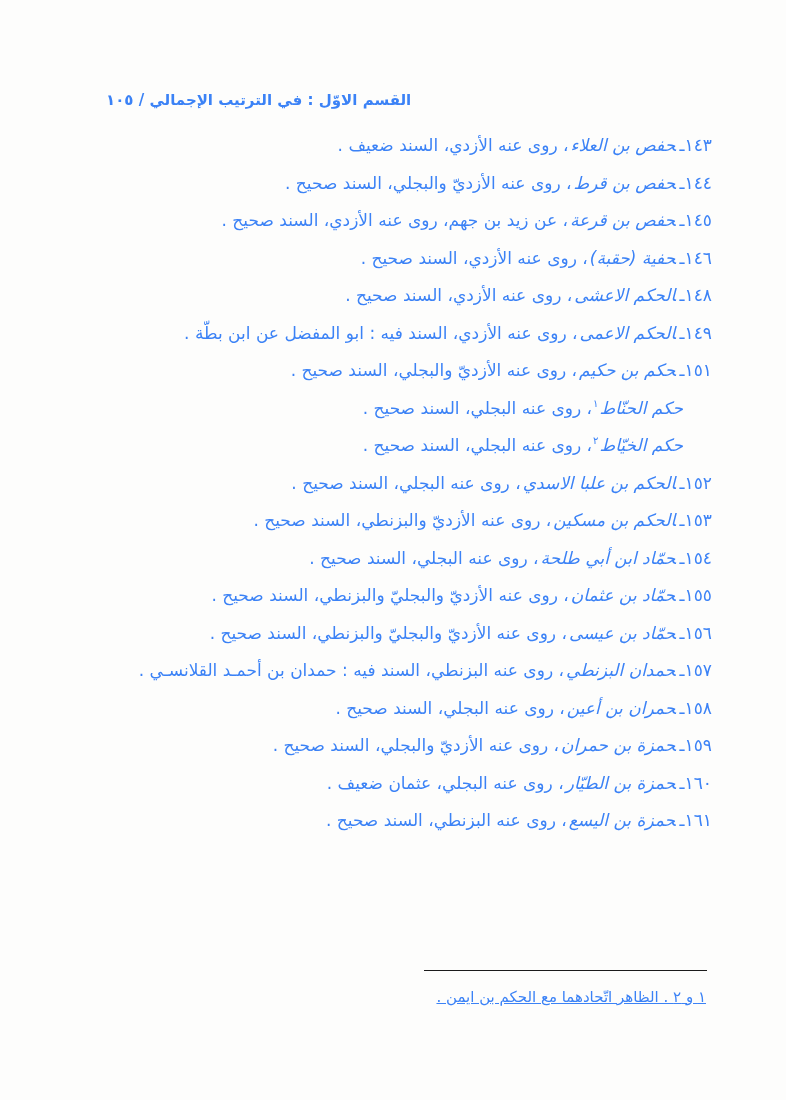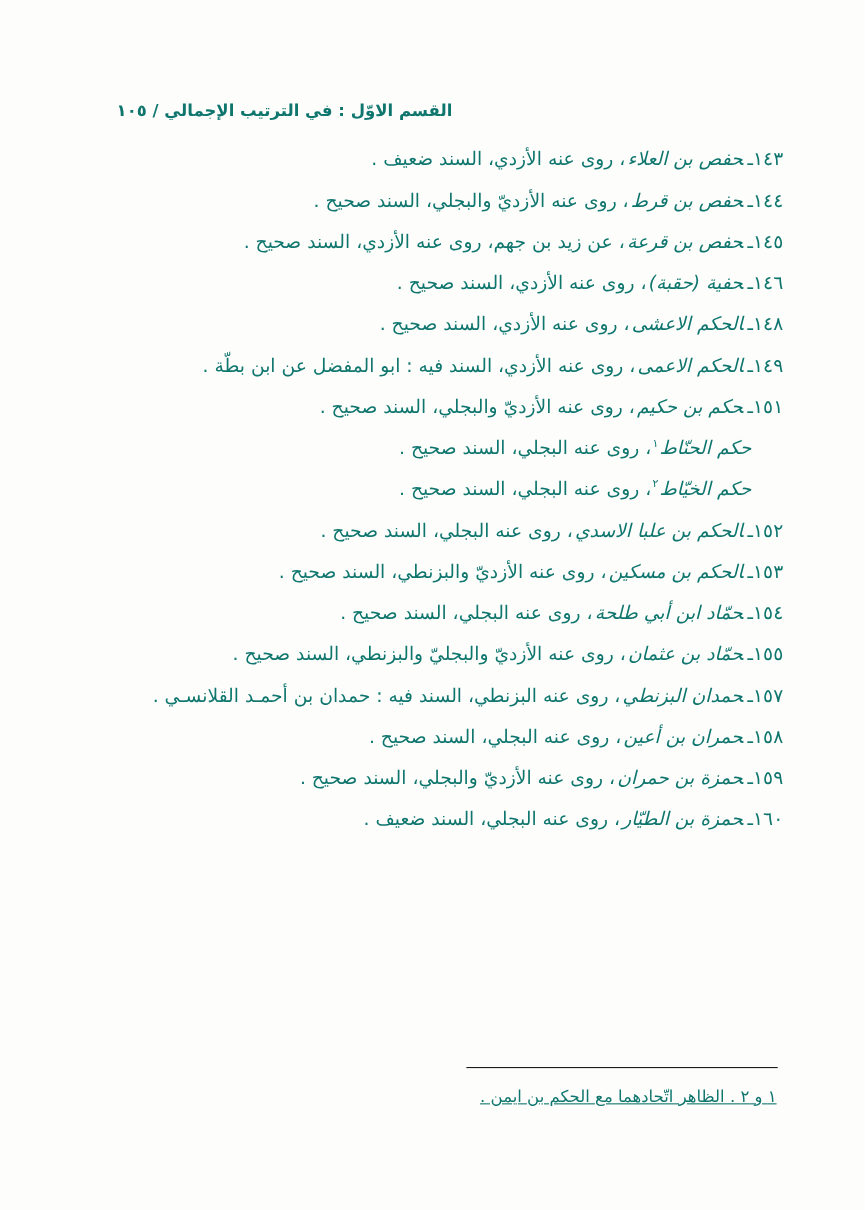--- a/index.html
+++ b/index.html
@@ -7,21 +7,21 @@
     padding: 0;
     background: #ffffff;
   }
   .page {
     position: relative;
     width: 786px;
     height: 1100px;
     background: #fdfdfc;
     overflow: hidden;
     font-family: "DejaVu Sans", sans-serif;
-    color: #0f766e;
+    color: #3b82f6;
   }
   .page-header {
     position: absolute;
     top: 91px;
     left: 106px;
     direction: rtl;
     font-size: 15px;
     font-weight: bold;
     white-space: nowrap;
     letter-spacing: 0px;
@@ -93,23 +93,25 @@
       <div class="entry"><span class="num">١٤٦</span><span class="dash">ـ</span><span class="name">حفية (حقبة)</span><sup class="marker"></sup><span class="rest">، روى عنه الأزدي، السند صحيح .</span></div>
       <div class="entry"><span class="num">١٤٨</span><span class="dash">ـ</span><span class="name">الحكم الاعشى</span><sup class="marker"></sup><span class="rest">، روى عنه الأزدي، السند صحيح .</span></div>
       <div class="entry"><span class="num">١٤٩</span><span class="dash">ـ</span><span class="name">الحكم الاعمى</span><sup class="marker"></sup><span class="rest">، روى عنه الأزدي، السند فيه : ابو المفضل عن ابن بطّة .</span></div>
       <div class="entry"><span class="num">١٥١</span><span class="dash">ـ</span><span class="name">حكم بن حكيم</span><sup class="marker"></sup><span class="rest">، روى عنه الأزديّ والبجلي، السند صحيح .</span></div>
       <div class="entry indent"><span class="num"></span><span class="dash"></span><span class="name">حكم الحنّاط</span><sup class="marker">١</sup><span class="rest">، روى عنه البجلي، السند صحيح .</span></div>
       <div class="entry indent"><span class="num"></span><span class="dash"></span><span class="name">حكم الخيّاط</span><sup class="marker">٢</sup><span class="rest">، روى عنه البجلي، السند صحيح .</span></div>
       <div class="entry"><span class="num">١٥٢</span><span class="dash">ـ</span><span class="name">الحكم بن علبا الاسدي</span><sup class="marker"></sup><span class="rest">، روى عنه البجلي، السند صحيح .</span></div>
       <div class="entry"><span class="num">١٥٣</span><span class="dash">ـ</span><span class="name">الحكم بن مسكين</span><sup class="marker"></sup><span class="rest">، روى عنه الأزديّ والبزنطي، السند صحيح .</span></div>
       <div class="entry"><span class="num">١٥٤</span><span class="dash">ـ</span><span class="name">حمّاد ابن أبي طلحة</span><sup class="marker"></sup><span class="rest">، روى عنه البجلي، السند صحيح .</span></div>
       <div class="entry"><span class="num">١٥٥</span><span class="dash">ـ</span><span class="name">حمّاد بن عثمان</span><sup class="marker"></sup><span class="rest">، روى عنه الأزديّ والبجليّ والبزنطي، السند صحيح .</span></div>
+      <div class="entry"><span class="num">١٥٦</span><span class="dash">ـ</span><span class="name">حمّاد بن عيسى</span><sup class="marker"></sup><span class="rest">، روى عنه الأزديّ والبجليّ والبزنطي، السند صحيح .</span></div>
       <div class="entry"><span class="num">١٥٧</span><span class="dash">ـ</span><span class="name">حمدان البزنطي</span><sup class="marker"></sup><span class="rest">، روى عنه البزنطي، السند فيه : حمدان بن أحمـد القلانسـي .</span></div>
       <div class="entry"><span class="num">١٥٨</span><span class="dash">ـ</span><span class="name">حمران بن أعين</span><sup class="marker"></sup><span class="rest">، روى عنه البجلي، السند صحيح .</span></div>
       <div class="entry"><span class="num">١٥٩</span><span class="dash">ـ</span><span class="name">حمزة بن حمران</span><sup class="marker"></sup><span class="rest">، روى عنه الأزديّ والبجلي، السند صحيح .</span></div>
-      <div class="entry"><span class="num">١٦٠</span><span class="dash">ـ</span><span class="name">حمزة بن الطيّار</span><sup class="marker"></sup><span class="rest">، روى عنه البجلي، السند ضعيف .</span></div>
+      <div class="entry"><span class="num">١٦٠</span><span class="dash">ـ</span><span class="name">حمزة بن الطيّار</span><sup class="marker"></sup><span class="rest">، روى عنه البجلي، عثمان ضعيف .</span></div>
+      <div class="entry"><span class="num">١٦١</span><span class="dash">ـ</span><span class="name">حمزة بن اليسع</span><sup class="marker"></sup><span class="rest">، روى عنه البزنطي، السند صحيح .</span></div>
     </div>
 
   <div class="footnote-sep"></div>
 
   <div class="footnote">١ و ٢ . الظاهر اتّحادهما مع الحكم بن ايمن .</div>
 
 </div>
 
 </body></html>

